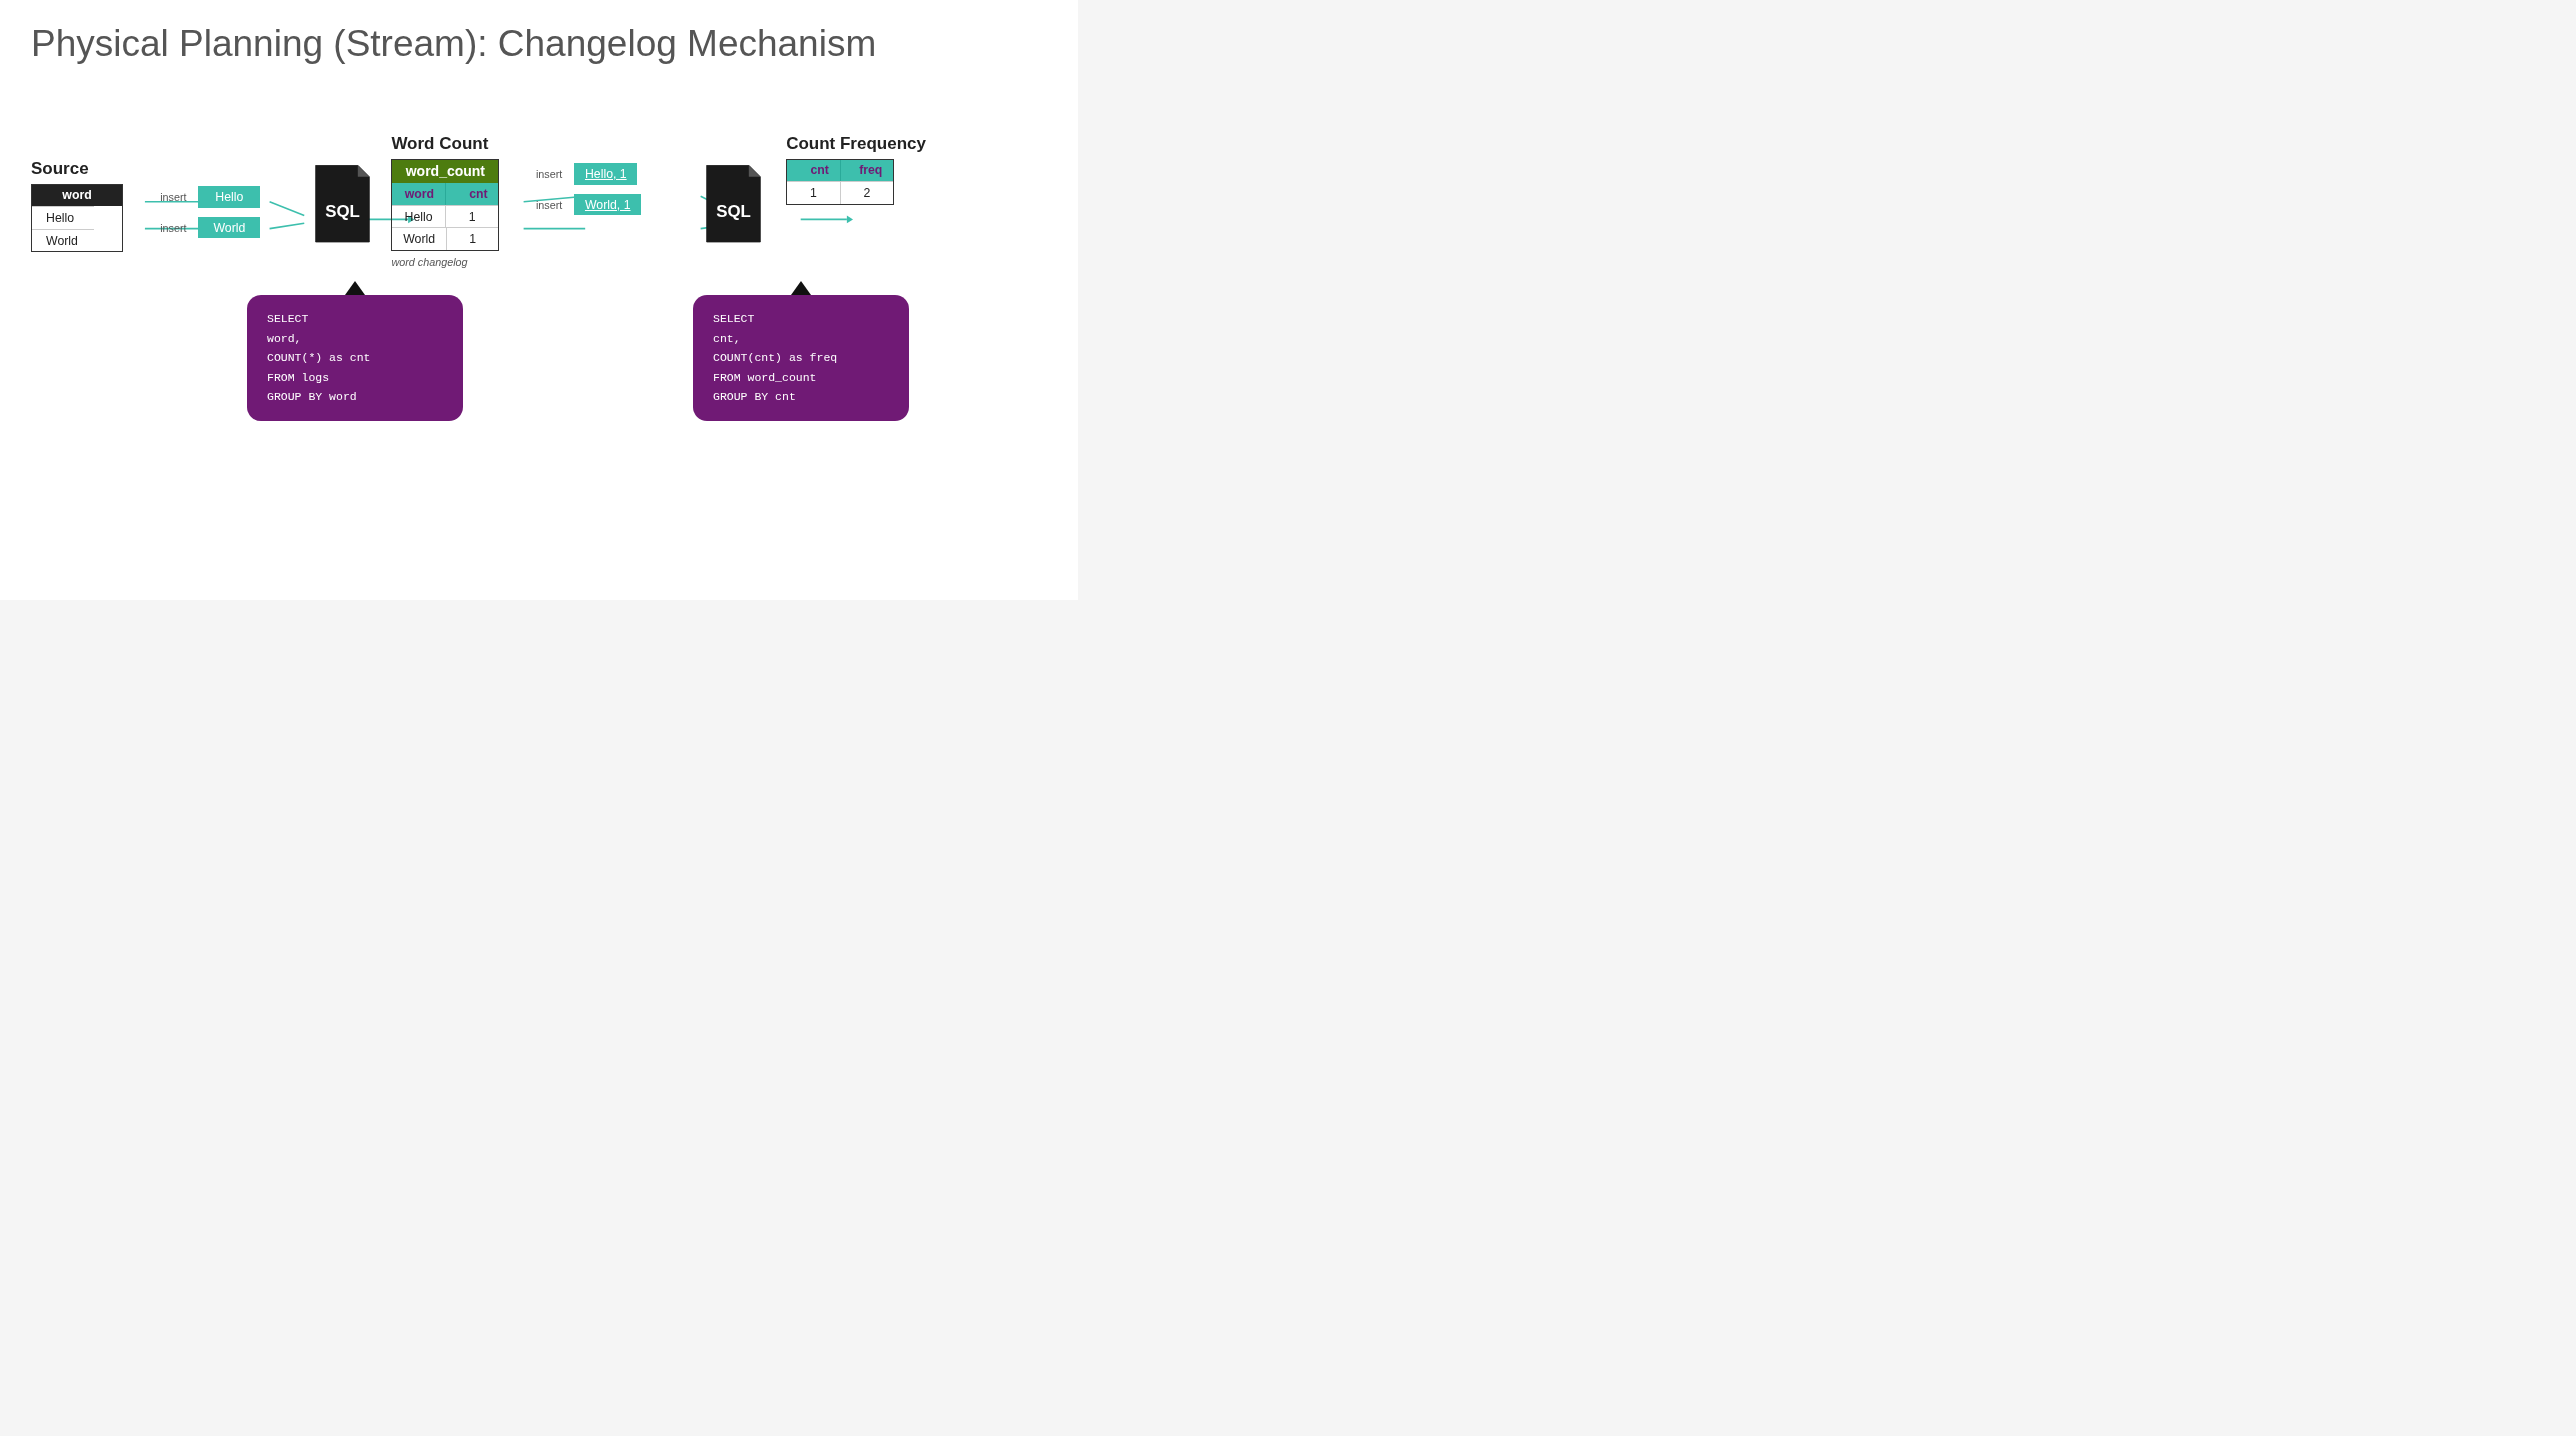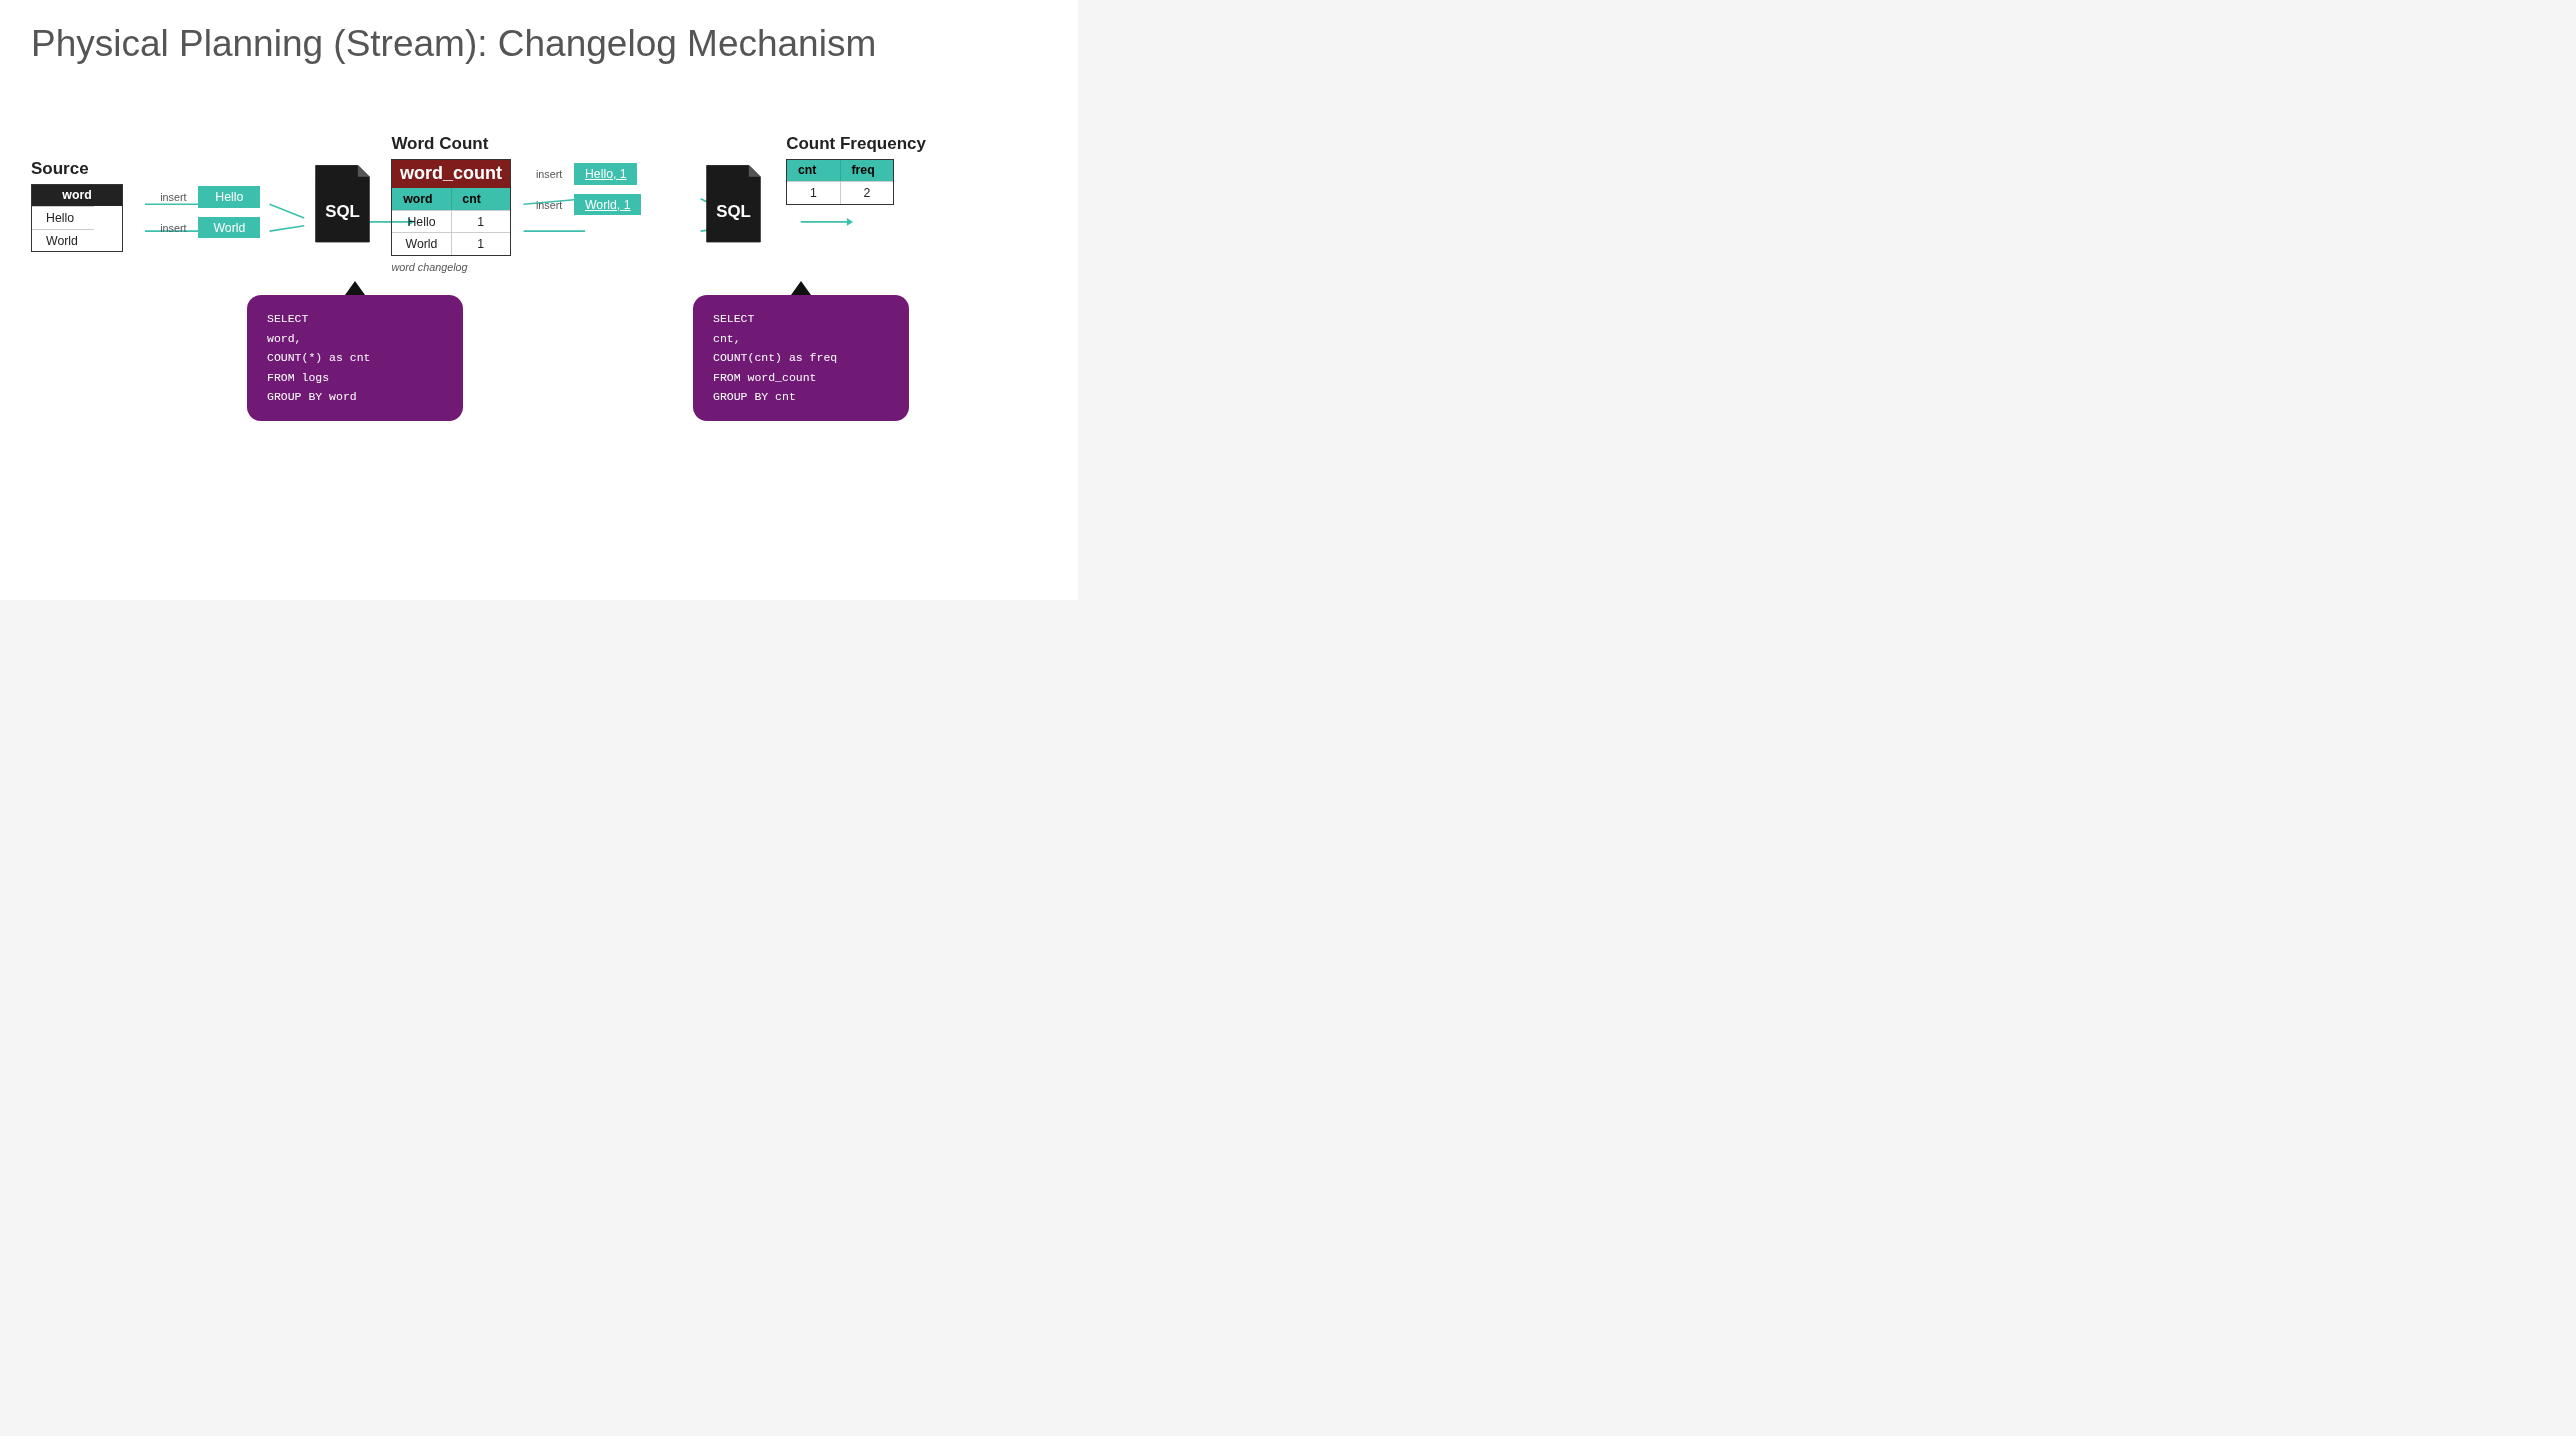--- a/index.html
+++ b/index.html
@@ -90,40 +90,40 @@
     }
 
     .two-col-table {
       border: 1.5px solid #333;
       display: inline-flex;
       flex-direction: column;
       min-width: 108px;
     }
 
     .two-col-header {
-      background: #7f1d1d;
+      background: #4d7c0f;
       color: white;
       text-align: center;
       padding: 3.8px 7.7px;
-      font-size: 18px;
+      font-size: 14px;
       font-weight: 600;
     }
 
     .two-col-subheader {
       display: flex;
       background: #3dbfad;
     }
 
     .col-header {
       padding: 3.8px 10.8px;
       font-size: 12.3px;
-      color: #000000;
+      color: #701a75;
       font-weight: 600;
       flex: 1;
-      text-align: left;
+      text-align: right;
       border-right: 0.8px solid #2aaa99;
     }
 
     .col-header:last-child {
       border-right: none;
     }
 
     .two-col-row {
       display: flex;
       border-top: 0.8px solid #ccc;

